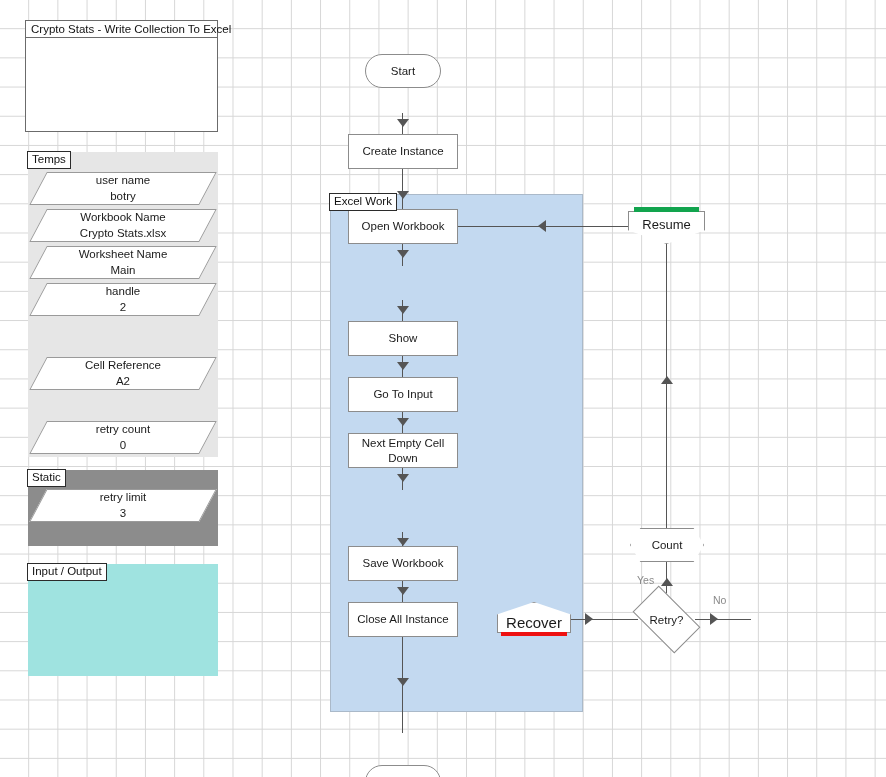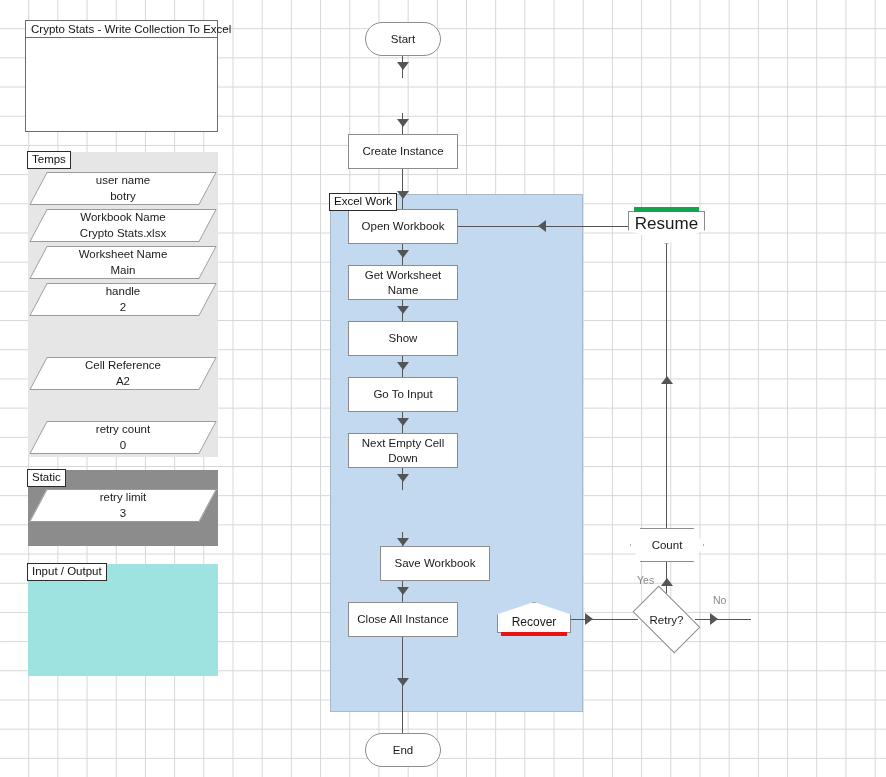--- a/index.html
+++ b/index.html
@@ -112,20 +112,21 @@
   .proc {
     background: #ffffff;
     border: 1.5px solid #8c8c8c;
     padding: 0 4px;
   }
   
   .term {
     background: #ffffff;
     border: 1.5px solid #8c8c8c;
     border-radius: 17px;
+    margin-top: 32px;
   }
   
   .diamond-wrap { position: absolute; }
   .diamond-wrap .dshape {
     position: absolute; inset: 0;
     background: #ffffff;
     border: 1.5px solid #8c8c8c;
     transform: rotate(45deg);
   }
   .diamond-wrap .dtxt {
@@ -146,37 +147,37 @@
     background:#12a44e; z-index:4;
   }
   .resume-wrap .pshape {
     position: absolute; left:0; right:0; top:4px; bottom:0;
     background:#ffffff; border:1.5px solid #8c8c8c;
     clip-path: polygon(0 0, 100% 0, 100% 58%, 50% 100%, 0 58%);
   }
   .resume-wrap .ptxt {
     position:absolute; left:0; right:0; top:4px; height:26px;
     display:flex; align-items:center; justify-content:center;
-    font-size:17px; color:#1a1a1a; z-index:5;
+    font-size:13px; color:#1a1a1a; z-index:5;
   }
   
   .recover-wrap { position: absolute; }
   .recover-wrap .bar-bot {
     position:absolute; left:4px; right:4px; bottom:0; height:4px;
     background:#ee1111; z-index:4;
   }
   .recover-wrap .pshape {
     position:absolute; left:0; right:0; top:0; bottom:3px;
     background:#ffffff; border:1.5px solid #8c8c8c;
     clip-path: polygon(50% 0, 100% 40%, 100% 100%, 0 100%, 0 40%);
   }
   .recover-wrap .ptxt {
     position:absolute; left:0; right:0; top:9px; bottom:3px;
     display:flex; align-items:center; justify-content:center;
-    font-size:12px; color:#1a1a1a; z-index:5;
+    font-size:15px; color:#1a1a1a; z-index:5;
   }
   
   .rethrow-wrap { position: absolute; }
   .rethrow-wrap .ashape {
     position:absolute; inset:0;
     background:#ffffff; border:1.5px solid #8c8c8c;
     clip-path: polygon(0 0, 84% 0, 100% 50%, 84% 100%, 0 100%);
   }
   .rethrow-wrap .cap {
     position:absolute; top:2px; bottom:2px; width:9px;
@@ -341,30 +342,29 @@
   <div class="ahead right" style="left:710px; top:613px;"></div>
   <div class="elabel" style="left:713px; top:594px;">No</div>
 
   <div class="node term" style="left:365px; top:22px; width:76px; height:34px;">Start</div>
 
 
   <div class="node proc" style="left:348px; top:134px; width:110px; height:35px;">Create Instance</div>
 
   <div class="node proc" style="left:348px; top:209px; width:110px; height:35px;">Open Workbook</div>
 
-  <div class="node proc" style="left:348px; top:265px; width:110px; height:35px;">Get Worksheet Name</div>
 
   <div class="node proc" style="left:348px; top:321px; width:110px; height:35px;">Show</div>
 
   <div class="node proc" style="left:348px; top:377px; width:110px; height:35px;">Go To Input</div>
 
   <div class="node proc" style="left:348px; top:433px; width:110px; height:35px;">Next Empty Cell Down</div>
 
 
-  <div class="node proc" style="left:348px; top:546px; width:110px; height:35px;margin-left:32px;">Save Workbook</div>
+  <div class="node proc" style="left:348px; top:546px; width:110px; height:35px;">Save Workbook</div>
 
   <div class="node proc" style="left:348px; top:602px; width:110px; height:35px;">Close All Instance</div>
 
   <div class="node term" style="left:365px; top:733px; width:76px; height:34px;">End</div>
 
   <div class="resume-wrap" style="left:628px; top:207px; width:77px; height:37px;">
     <div class="bar-top"></div>
     <div class="pshape"></div>
     <div class="ptxt">Resume</div>
   </div>

